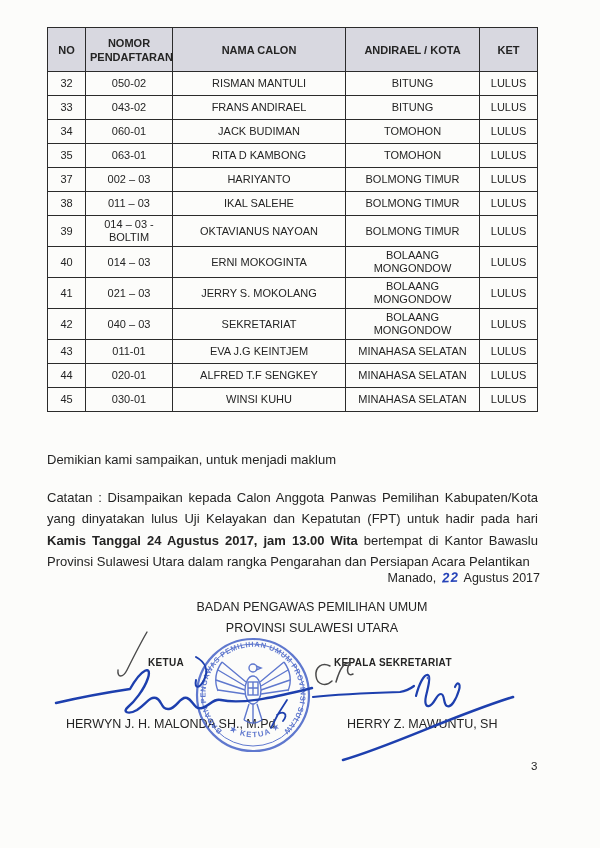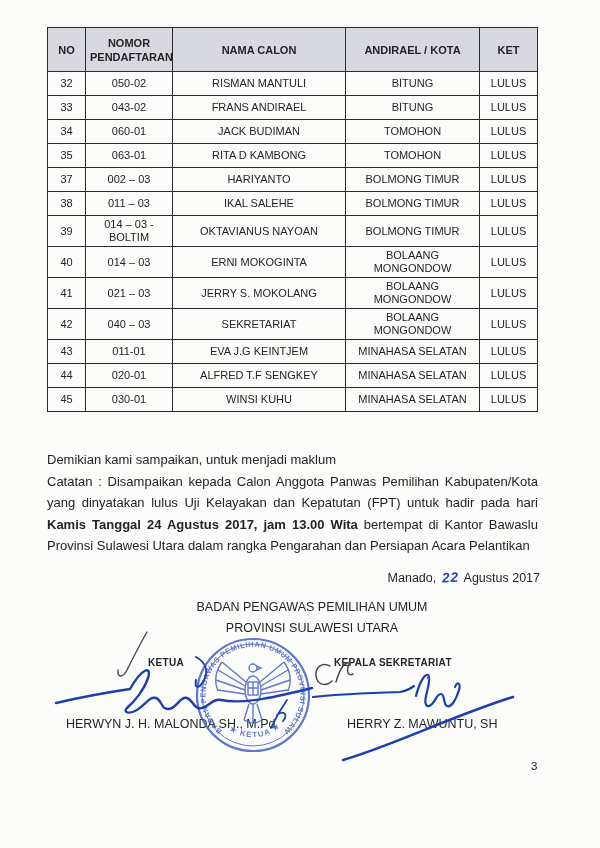--- a/index.html
+++ b/index.html
@@ -43,21 +43,21 @@
   }
   td.c-nama{text-align:left;padding-left:12px;}
   col.w-no{width:38px;} col.w-nomor{width:87px;} col.w-nama{width:173px;}
   col.w-kab{width:134px;} col.w-ket{width:58px;}
 
   
   .closing{
     position:absolute;left:47px;top:449px;width:491px;
     font-size:13px;line-height:21.5px;
   }
-  .closing p.note{text-align:justify;margin-top:0;}
+  .closing p.note{text-align:justify;margin-top:16px;}
   .closing .b{font-weight:bold;}
 
   
   .place-date{
     position:absolute;top:570px;left:340px;width:200px;
     text-align:right;font-size:12.5px;
   }
   .hand-date{
     color:var(--hand-blue);font-weight:bold;font-style:italic;
     display:inline-block;transform:rotate(-3deg);font-size:13.5px;

